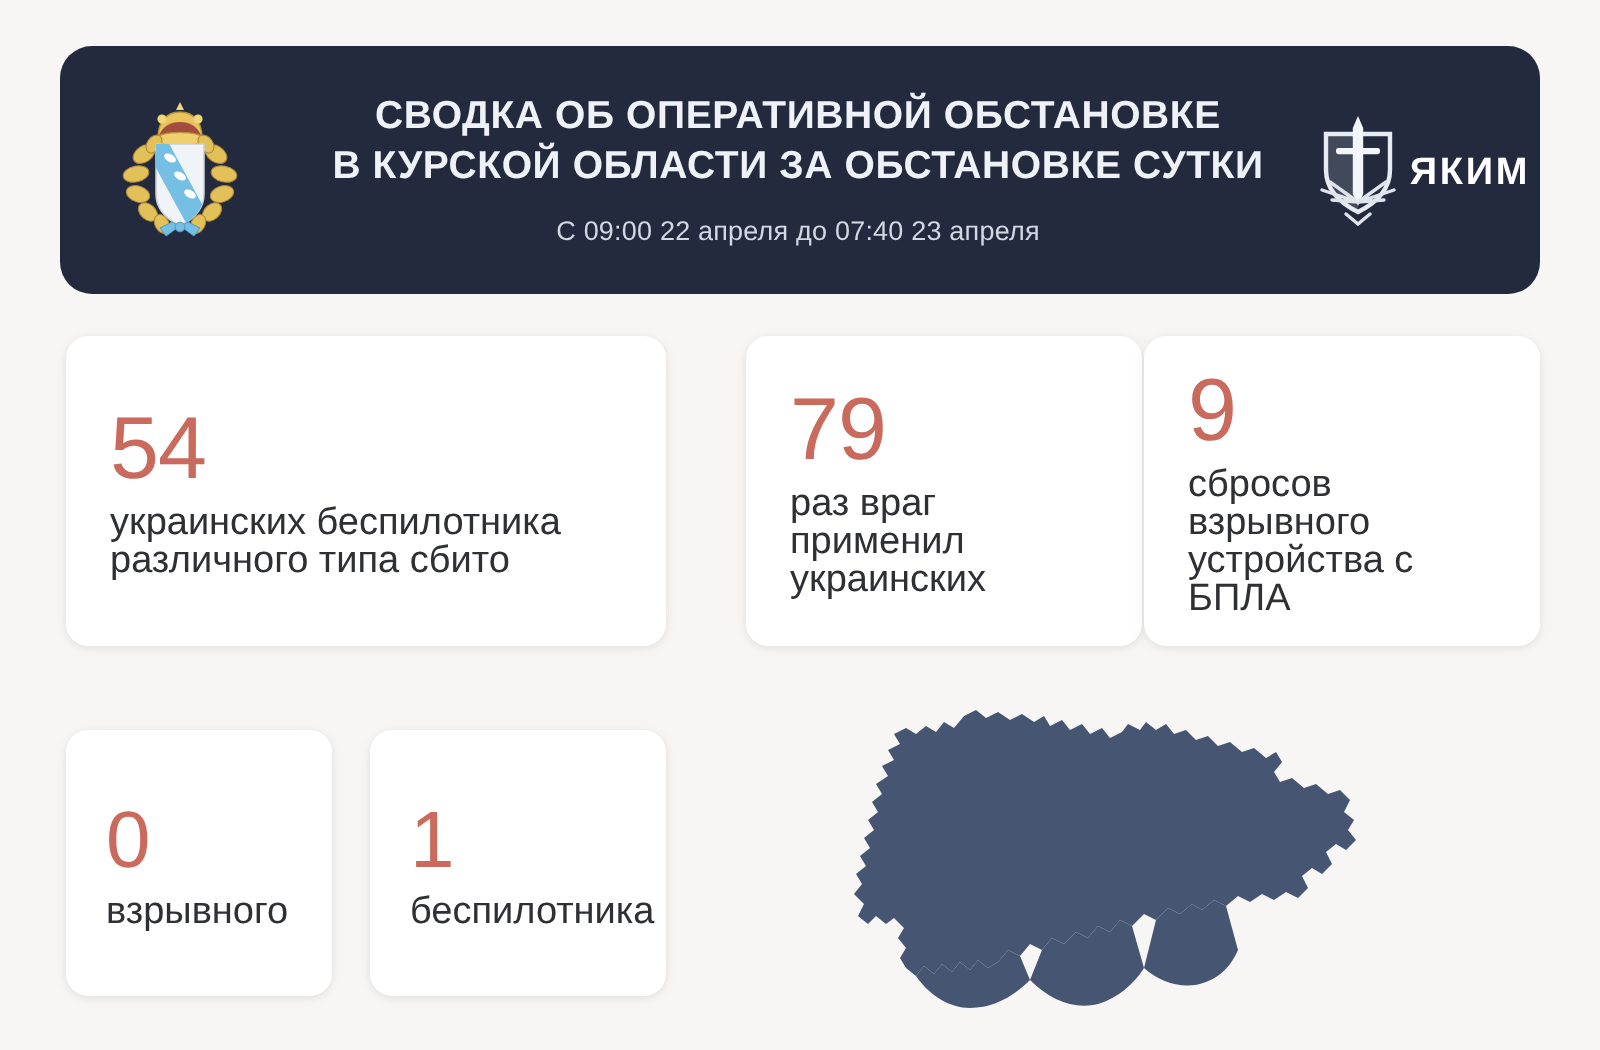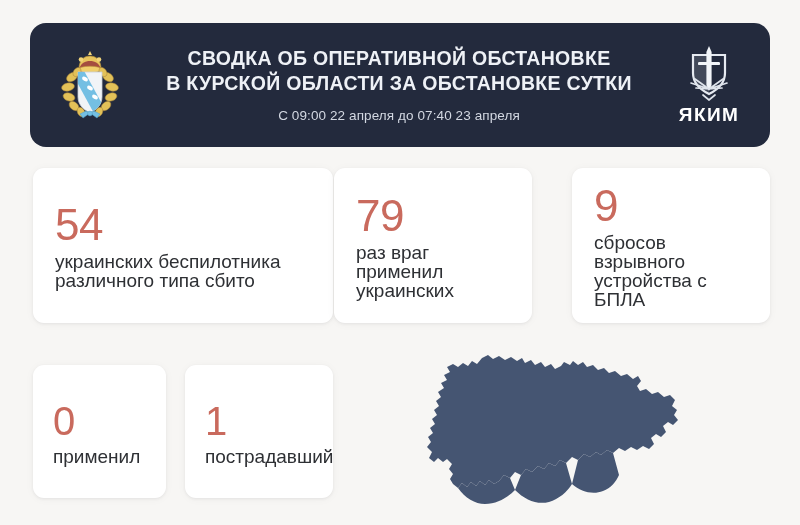--- a/index.html
+++ b/index.html
@@ -43,21 +43,21 @@
   }
   .header-subtitle {
     color: #d3d8e2;
     font-size: 13.5px;
     margin-top: 12px;
     white-space: nowrap;
     letter-spacing: 0.1px;
   }
   .header-logo {
     width: 122px;
-    display: flex; flex-direction: column;
+    display: flex; flex-direction: row;
     align-items: center; justify-content: center;
     flex-shrink: 0;
   }
   .logo-word {
     color: #ffffff;
     font-size: 19px;
     font-weight: bold;
     letter-spacing: 1.4px;
     margin-top: 3px;
   }
@@ -85,21 +85,21 @@
   }
   .stat-label {
     color: #2e3034;
     font-size: 19px;
     line-height: 19px;
     margin-top: 4px;
   }
 
   
   #card-drones { left: 33px;  top: 168px; width: 300px; height: 155px; }
-  #card-artillery { left: 334px; top: 168px; width: 198px; height: 155px; }
+  #card-artillery { left: 373px; top: 168px; width: 198px; height: 155px; }
   #card-drops { left: 572px; top: 168px; width: 198px; height: 155px; }
 
   
   #card-killed  { left: 33px;  top: 365px; width: 133px; height: 133px; }
   #card-injured { left: 185px; top: 365px; width: 148px; height: 133px; }
 
   #card-killed .stat-number,
   #card-injured .stat-number { font-size: 40px; line-height: 44px; }
   #card-killed .card-inner,
   #card-injured .card-inner { padding: 0 20px; }
@@ -213,28 +213,28 @@
   <div class="card" id="card-drops">
     <div class="card-inner">
       <div class="stat-number">9</div>
       <div class="stat-label">сбросов взрывного устройства с БПЛА</div>
     </div>
   </div>
 
   <div class="card" id="card-killed">
     <div class="card-inner">
       <div class="stat-number">0</div>
-      <div class="stat-label">применил</div>
+      <div class="stat-label">взрывного</div>
     </div>
   </div>
 
   <div class="card" id="card-injured">
     <div class="card-inner">
       <div class="stat-number">1</div>
-      <div class="stat-label">пострадавший</div>
+      <div class="stat-label">беспилотника</div>
     </div>
   </div>
 
   <div class="map-wrap">
     <svg viewBox="0 0 345 160" preserveAspectRatio="xMidYMid meet" aria-hidden="true">
       <path fill="#455572" d="
         M57 6 L63 3 L68 7 L74 4 L80 8 L86 5 L92 9 L97 6 L100 11 L106 8 L110 13
         L116 10 L120 15 L126 12 L130 17 L136 14 L139 10 L145 13 L148 9 L153 13
         L158 10 L162 15 L168 13 L173 18 L179 16 L184 21 L190 19 L196 24 L202 22
         L208 27 L213 24 L216 29 L212 34 L215 39 L221 37 L227 42 L233 40 L239 45

